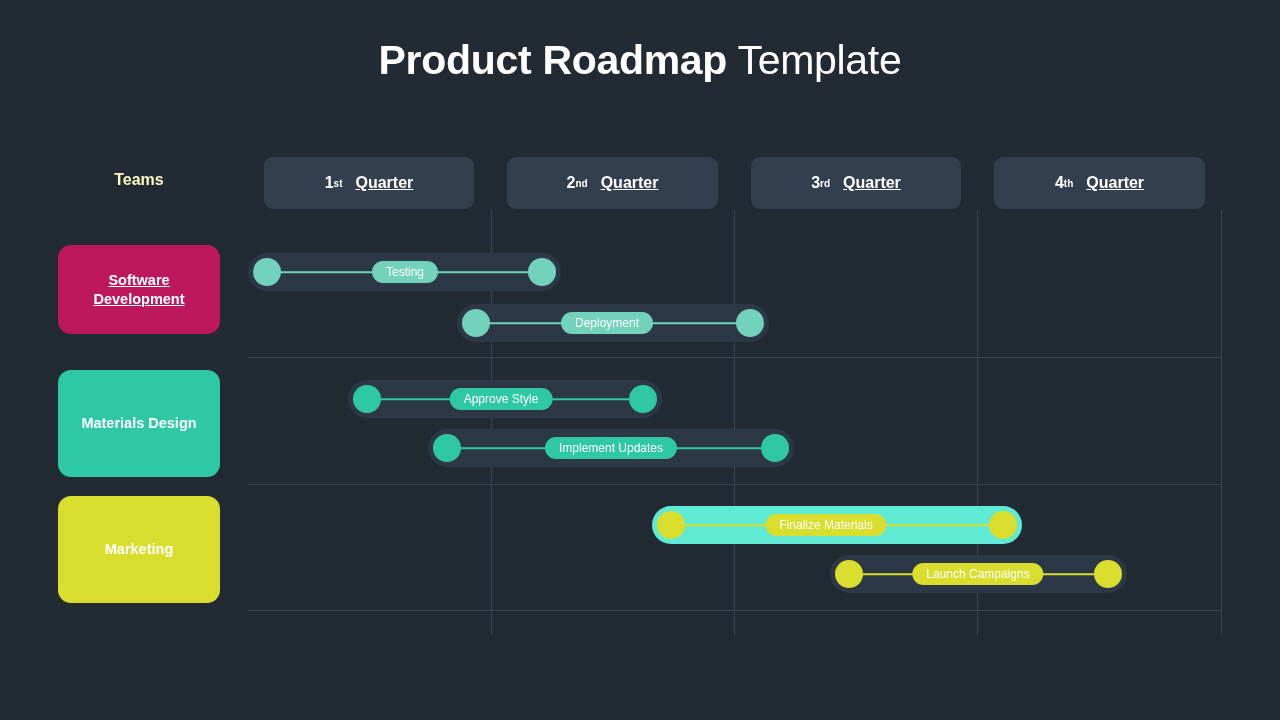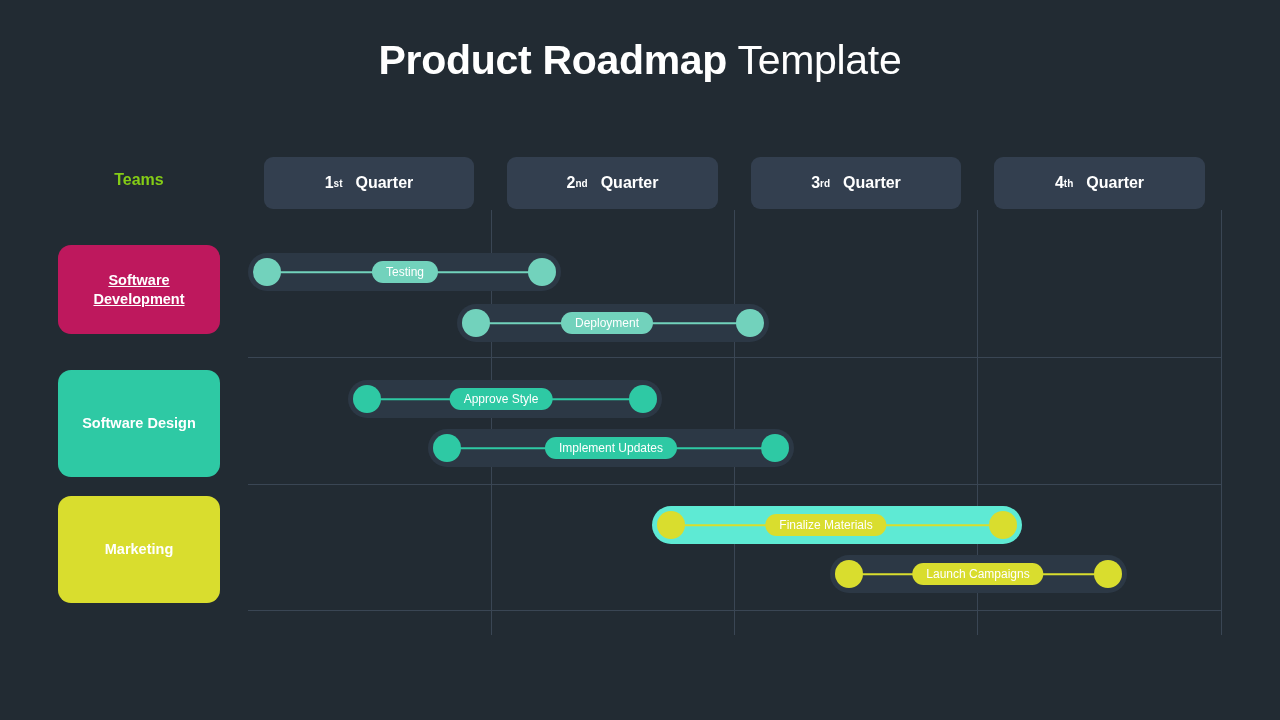--- a/index.html
+++ b/index.html
@@ -18,21 +18,21 @@
     font-size: 41px; line-height: 52px;
     color: #ffffff; letter-spacing: -0.3px;
     white-space: nowrap;
   }
   .title .bold { font-weight: 700; text-align: center; }
   .title .light { font-weight: 300; }
 
   
   .teams-heading {
     position: absolute; left: 58px; top: 171px; width: 162px;
-    text-align: center; font-size: 16px; font-weight: 700; color: #84cc16;
+    text-align: center; font-size: 16px; font-weight: 700; color: #fef9c3;
   }
   .team-card {
     position: absolute; left: 58px; width: 162px;
     border-radius: 13px;
     display: flex; align-items: center; justify-content: center;
     text-align: center;
     font-size: 14.5px; font-weight: 700; line-height: 19px;
     color: #ffffff;
     padding: 0 10px;
   }
@@ -49,21 +49,21 @@
 
   
   .qhead {
     position: absolute; top: 157px; height: 52px;
     background: #333f4f; border-radius: 9px;
     display: flex; align-items: center; justify-content: center;
     font-size: 16px; font-weight: 700; color: #ffffff;
     white-space: nowrap;
   }
   .qhead sup { font-size: 10px; font-weight: 700; vertical-align: super; }
-  .qhead .qword { margin-left: 13px; }
+  .qhead .qword { margin-left: 13px; text-decoration: underline; }
 
   
   .task {
     position: absolute; height: 38px;
     background: #2c3845; border-radius: 19px;
   }
   .task .conn {
     position: absolute; left: 22px; right: 22px; top: 50%;
     height: 1.5px; transform: translateY(-50%);
   }
@@ -90,21 +90,21 @@
     <span class="bold">Product Roadmap</span><span class="light"> Template</span>
   </div>
 
   <div class="teams-heading">Teams</div>
 
   <div id="team-cards">
       <div class="team-card" style="top: 245px; height: 89px; background: #be185d; text-decoration: underline;">
         <span>Software Development</span>
       </div>
       <div class="team-card" style="top: 370px; height: 107px; background: rgb(46, 201, 164);">
-        <span>Software Design</span>
+        <span>Materials Design</span>
       </div>
       <div class="team-card" style="top: 496px; height: 107px; background: rgb(217, 221, 46);">
         <span>Marketing</span>
       </div>
     </div>
   <div id="grid-lines">
       <div class="vline" style="left: 491px; background: rgb(58, 70, 84);"></div>
       <div class="vline" style="left: 734px; background: rgb(58, 70, 84);"></div>
       <div class="vline" style="left: 977px; background: rgb(58, 70, 84);"></div>
       <div class="vline" style="left: 1221px; background: rgb(58, 70, 84);"></div>

